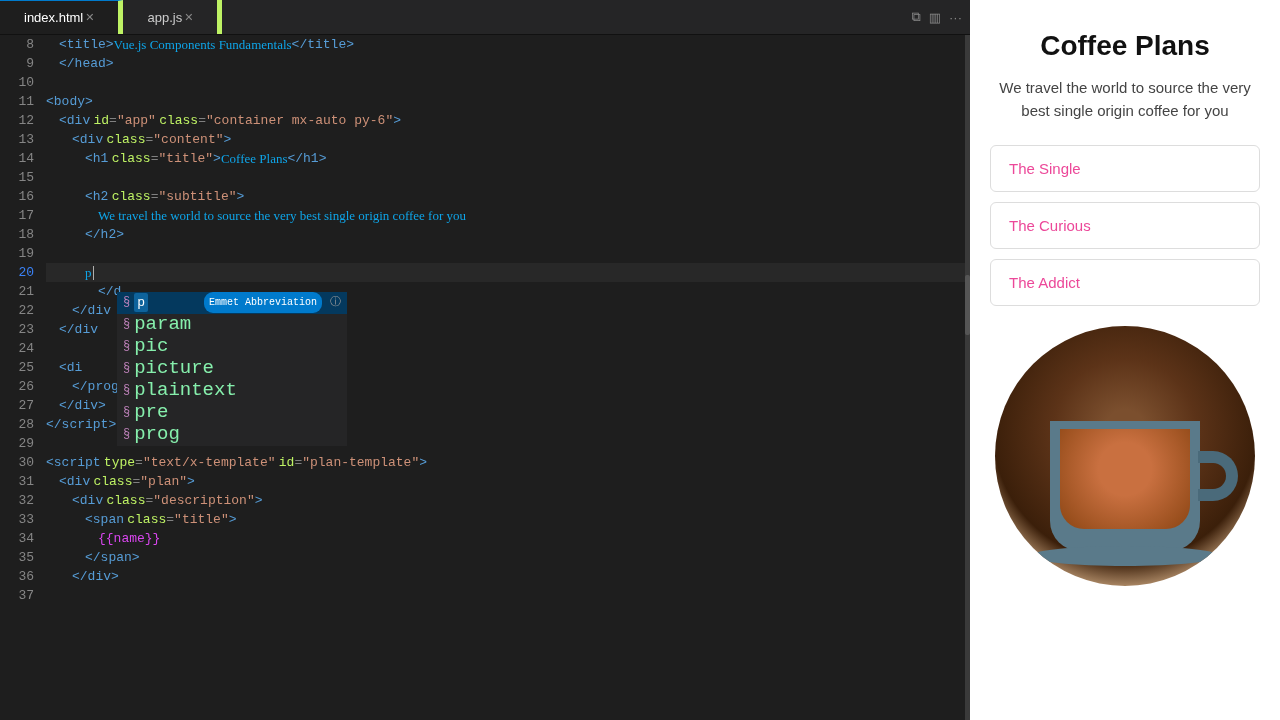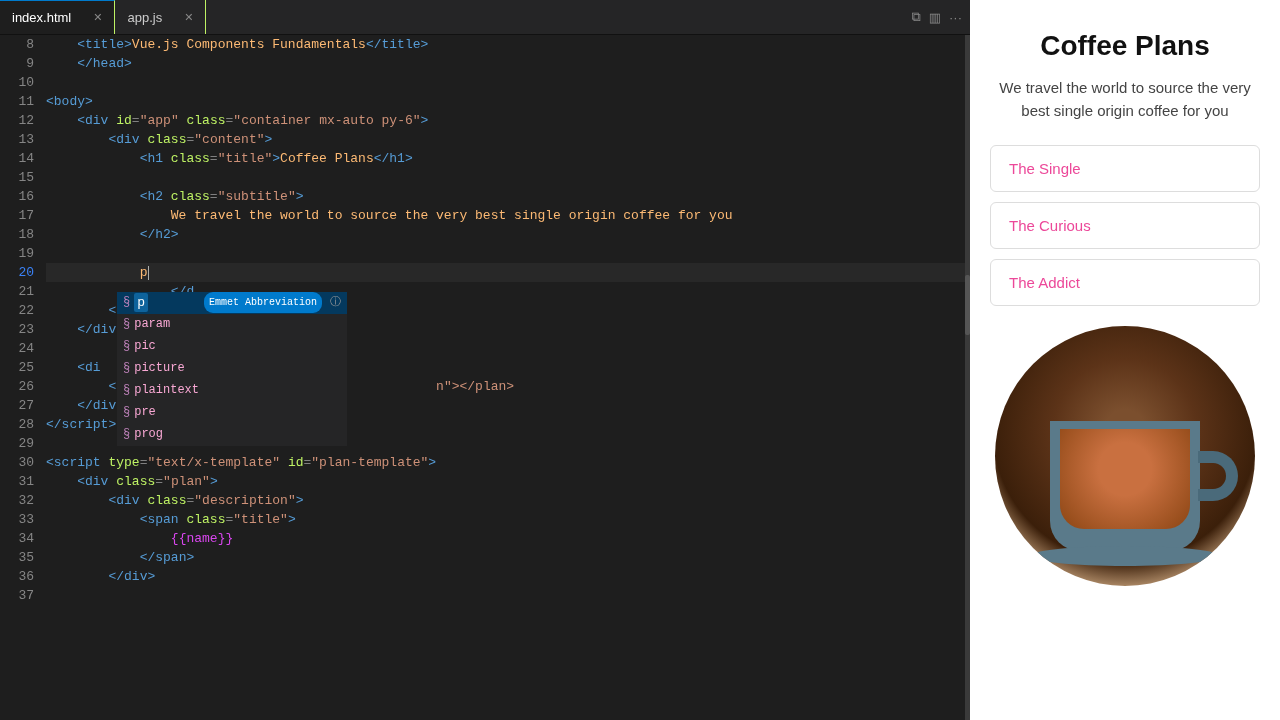--- a/index.html
+++ b/index.html
@@ -27,26 +27,26 @@
       height: 35px;
       background: #252526;
       display: flex;
       align-items: stretch;
       border-bottom: 1px solid #111;
       flex-shrink: 0;
     }
     .tab {
       display: flex;
       align-items: center;
-      padding: 0 12px;
+      padding: 0 24px;
       font-size: 13px;
       color: #ccc;
-      gap: 22px;
+      gap: 2px;
       cursor: pointer;
-      border-right: 1px solid #bef264;
+      border-right: 5px solid #bef264;
     }
     .tab.active {
       background: #1e1e1e;
       color: #fff;
       border-top: 1px solid #007acc;
     }
     .tab-close {
       font-size: 11px;
       color: #888;
       line-height: 1;
@@ -100,21 +100,21 @@
       position: relative;
     }
     .code-line.cursor-line {
       background: #282828;
     }
 
     
     .tag { color: #569cd6; }
     .attr { color: #bef264; }
     .val { color: #ce9178; }
-    .text { color: #fdba74; }
+    .text { color: #0ea5e9; font-family: Liberation Serif, serif; }
     .punct { color: #808080; }
     .tmpl { color: #d946ef; }
 
     
     #autocomplete {
       position: absolute;
       left: 75px;
       top: calc(19px * 13 + 19px * 0.5);
       z-index: 10;
     }
@@ -131,21 +131,21 @@
       border: none;
       min-width: 230px;
     }
     .ac-item.selected {
       background: #04395e;
     }
     .ac-icon {
       color: #c586c0;
       font-size: 12px;
     }
-    .ac-label { color: #f9a8d4; font-size: 12px; }
+    .ac-label { color: #86efac; font-size: 19px; }
     .ac-badge {
       margin-left: auto;
       background: #007acc;
       color: #fff;
       font-size: 10px;
       padding: 1px 5px;
       border-radius: 9px;
     }
 
     

